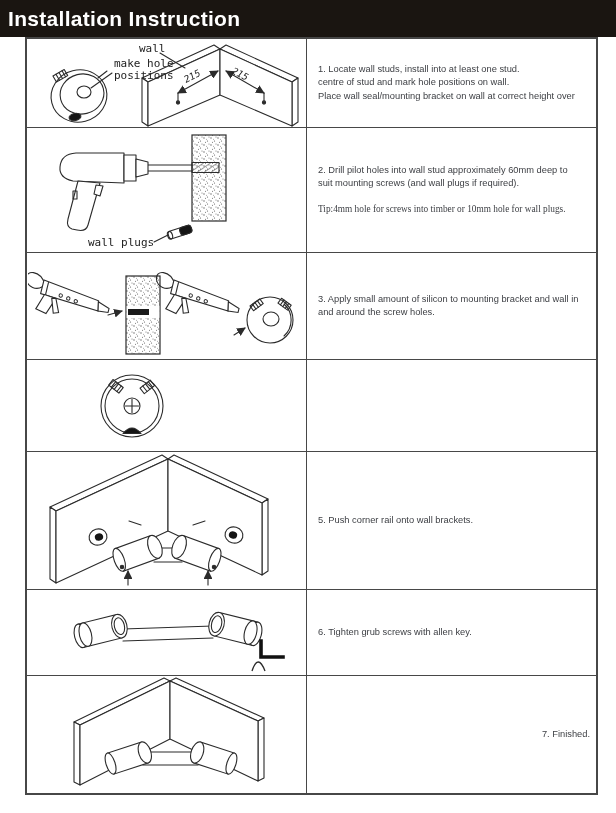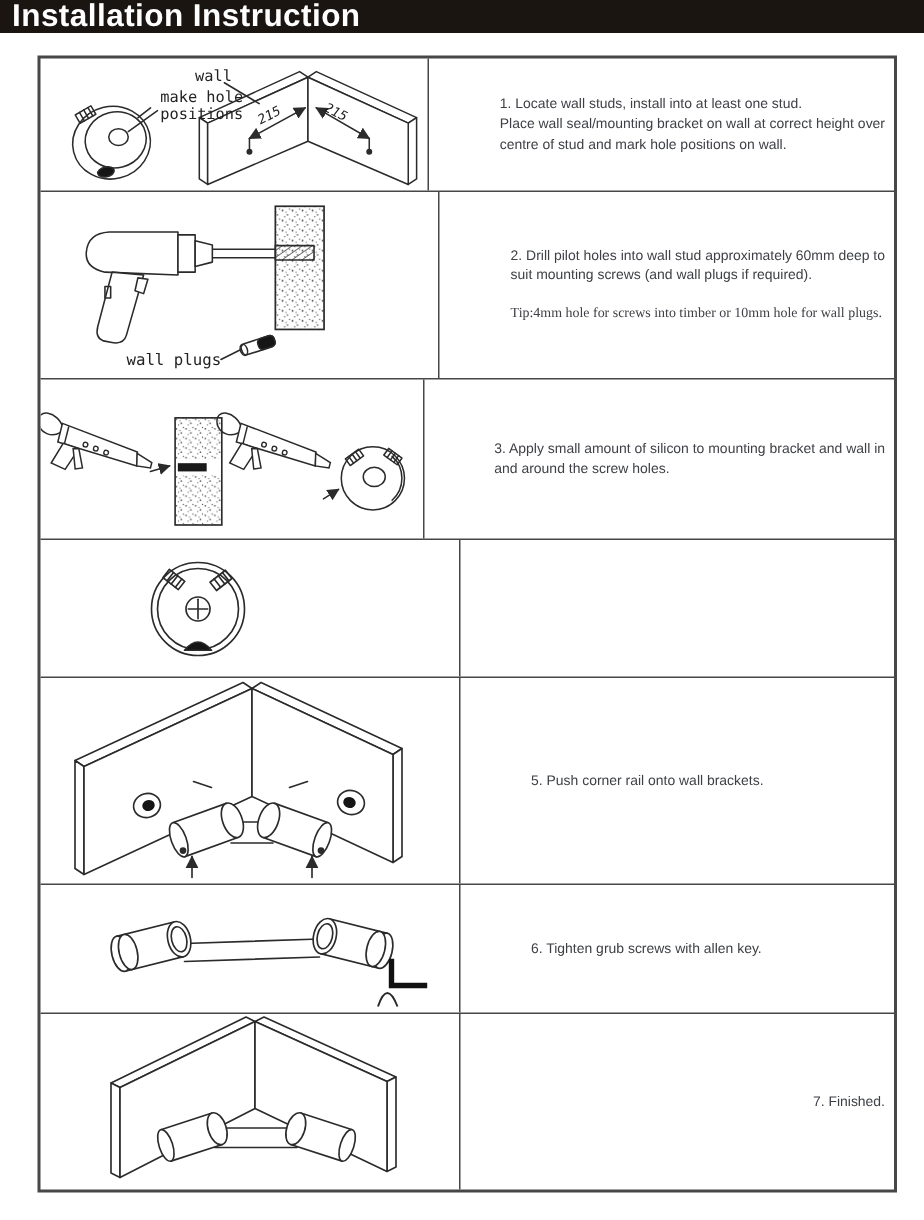--- a/index.html
+++ b/index.html
@@ -1,42 +1,42 @@
 <!DOCTYPE html>
 <html><head>
 <meta charset="utf-8">
 <style>
   html,body { margin:0; padding:0; background:#fff; }
   #page {
     position:relative; width:616px; height:813px; background:#ffffff;
     font-family:"Liberation Sans", sans-serif; overflow:hidden;
   }
   .header {
-    position:absolute; left:0; top:0; width:616px; height:22px;
+    position:absolute; left:0; top:0; width:616px; height:37px;
     background:#1a1511; color:#ffffff; display:flex; align-items:center;
   }
   .header .title {
     font-size:21px; font-weight:bold; padding-left:8px; letter-spacing:0.3px;
   }
   .table {
     position:absolute; left:25px; top:37px; width:573px;
     border:2px solid #474747; box-sizing:border-box; background:#fff;
   }
   .row { display:flex; border-bottom:1.5px solid #474747; box-sizing:border-box; }
   .row:last-child { border-bottom:none;text-align:right; }
   .cell { box-sizing:border-box; }
   .fig {
     width:280px; border-right:1.5px solid #474747; position:relative;
     display:flex; align-items:center; justify-content:center; overflow:hidden;
   }
   .txt {
     flex:1; padding:4px 6px 4px 11px; display:flex; flex-direction:column;
     justify-content:center; color:#3e4045; font-size:9.3px; line-height:13.2px;
   }
-  .line { white-space:nowrap;margin-left:36px; }
+  .line { white-space:nowrap; }
   .tipblock { margin-top:13px;font-family:Liberation Serif, serif; }
   .art { stroke:#2b2b2b; fill:none; stroke-width:1.1; stroke-linecap:round; stroke-linejoin:round; }
   .artw { stroke:#2b2b2b; fill:#ffffff; stroke-width:1.1; stroke-linejoin:round; }
   .svglabel { font-family:"DejaVu Sans Mono", monospace; font-size:11px; fill:#222; stroke:none; }
   .dimlabel { font-family:"DejaVu Sans Mono", monospace; font-size:9.5px; font-style:italic; fill:#222; stroke:none; }
 </style>
 </head>
 <body>
 
 <div id="page">
@@ -114,22 +114,22 @@
             <line x1="132" y1="13" x2="157" y2="28"></line>
             <line x1="84" y1="33" x2="63" y2="48"></line>
           </g>
           <text class="svglabel" x="111" y="12">wall</text>
           <text class="svglabel" x="86" y="27">make hole</text>
           <text class="svglabel" x="86" y="39">positions</text>
         </svg>
       </div>
       <div class="cell txt">
         <div class="line">1. Locate wall studs, install into at least one stud.</div>
+        <div class="line">centre of stud and mark hole positions on wall.</div>
         <div class="line">Place wall seal/mounting bracket on wall at correct height over</div>
-        <div class="line">centre of stud and mark hole positions on wall.</div>
       </div>
     </div>
 
     <div class="row" style="height:125px">
       <div class="cell fig">
         <svg width="278" height="123" viewBox="0 0 278 123">
           <rect x="164" y="6" width="34" height="86" fill="url(#stip)" stroke="#2b2b2b" stroke-width="1.2"></rect>
           <g class="art">
             <line x1="120" y1="36" x2="164" y2="36"></line>
             <line x1="120" y1="42" x2="164" y2="42"></line>

